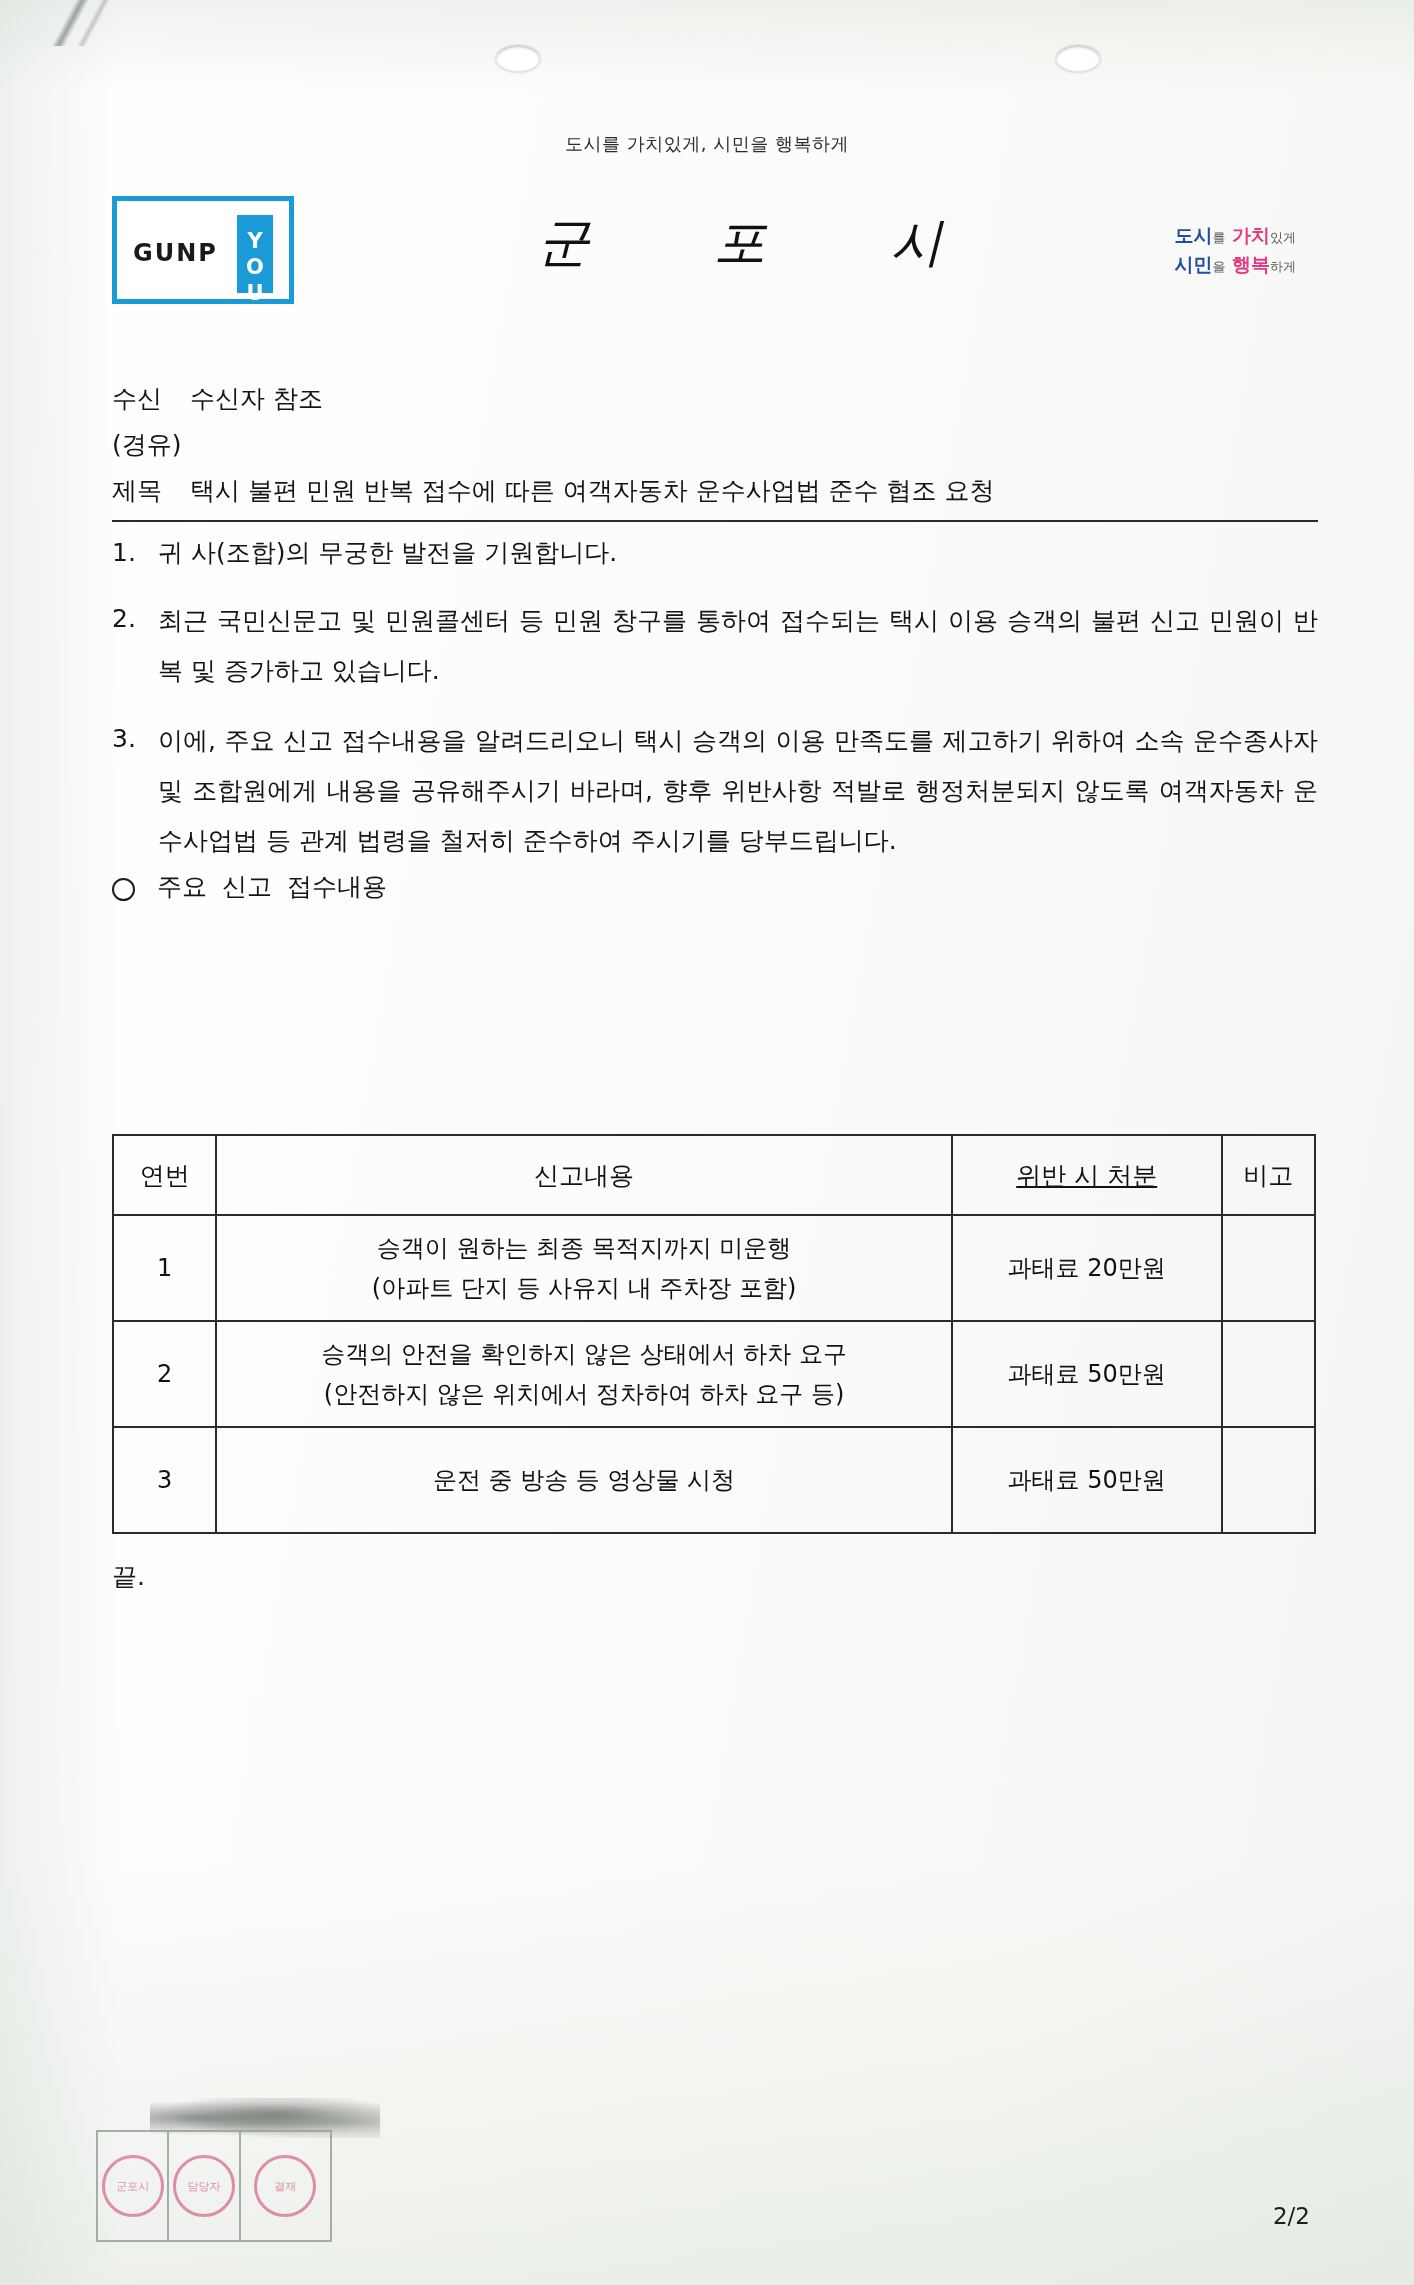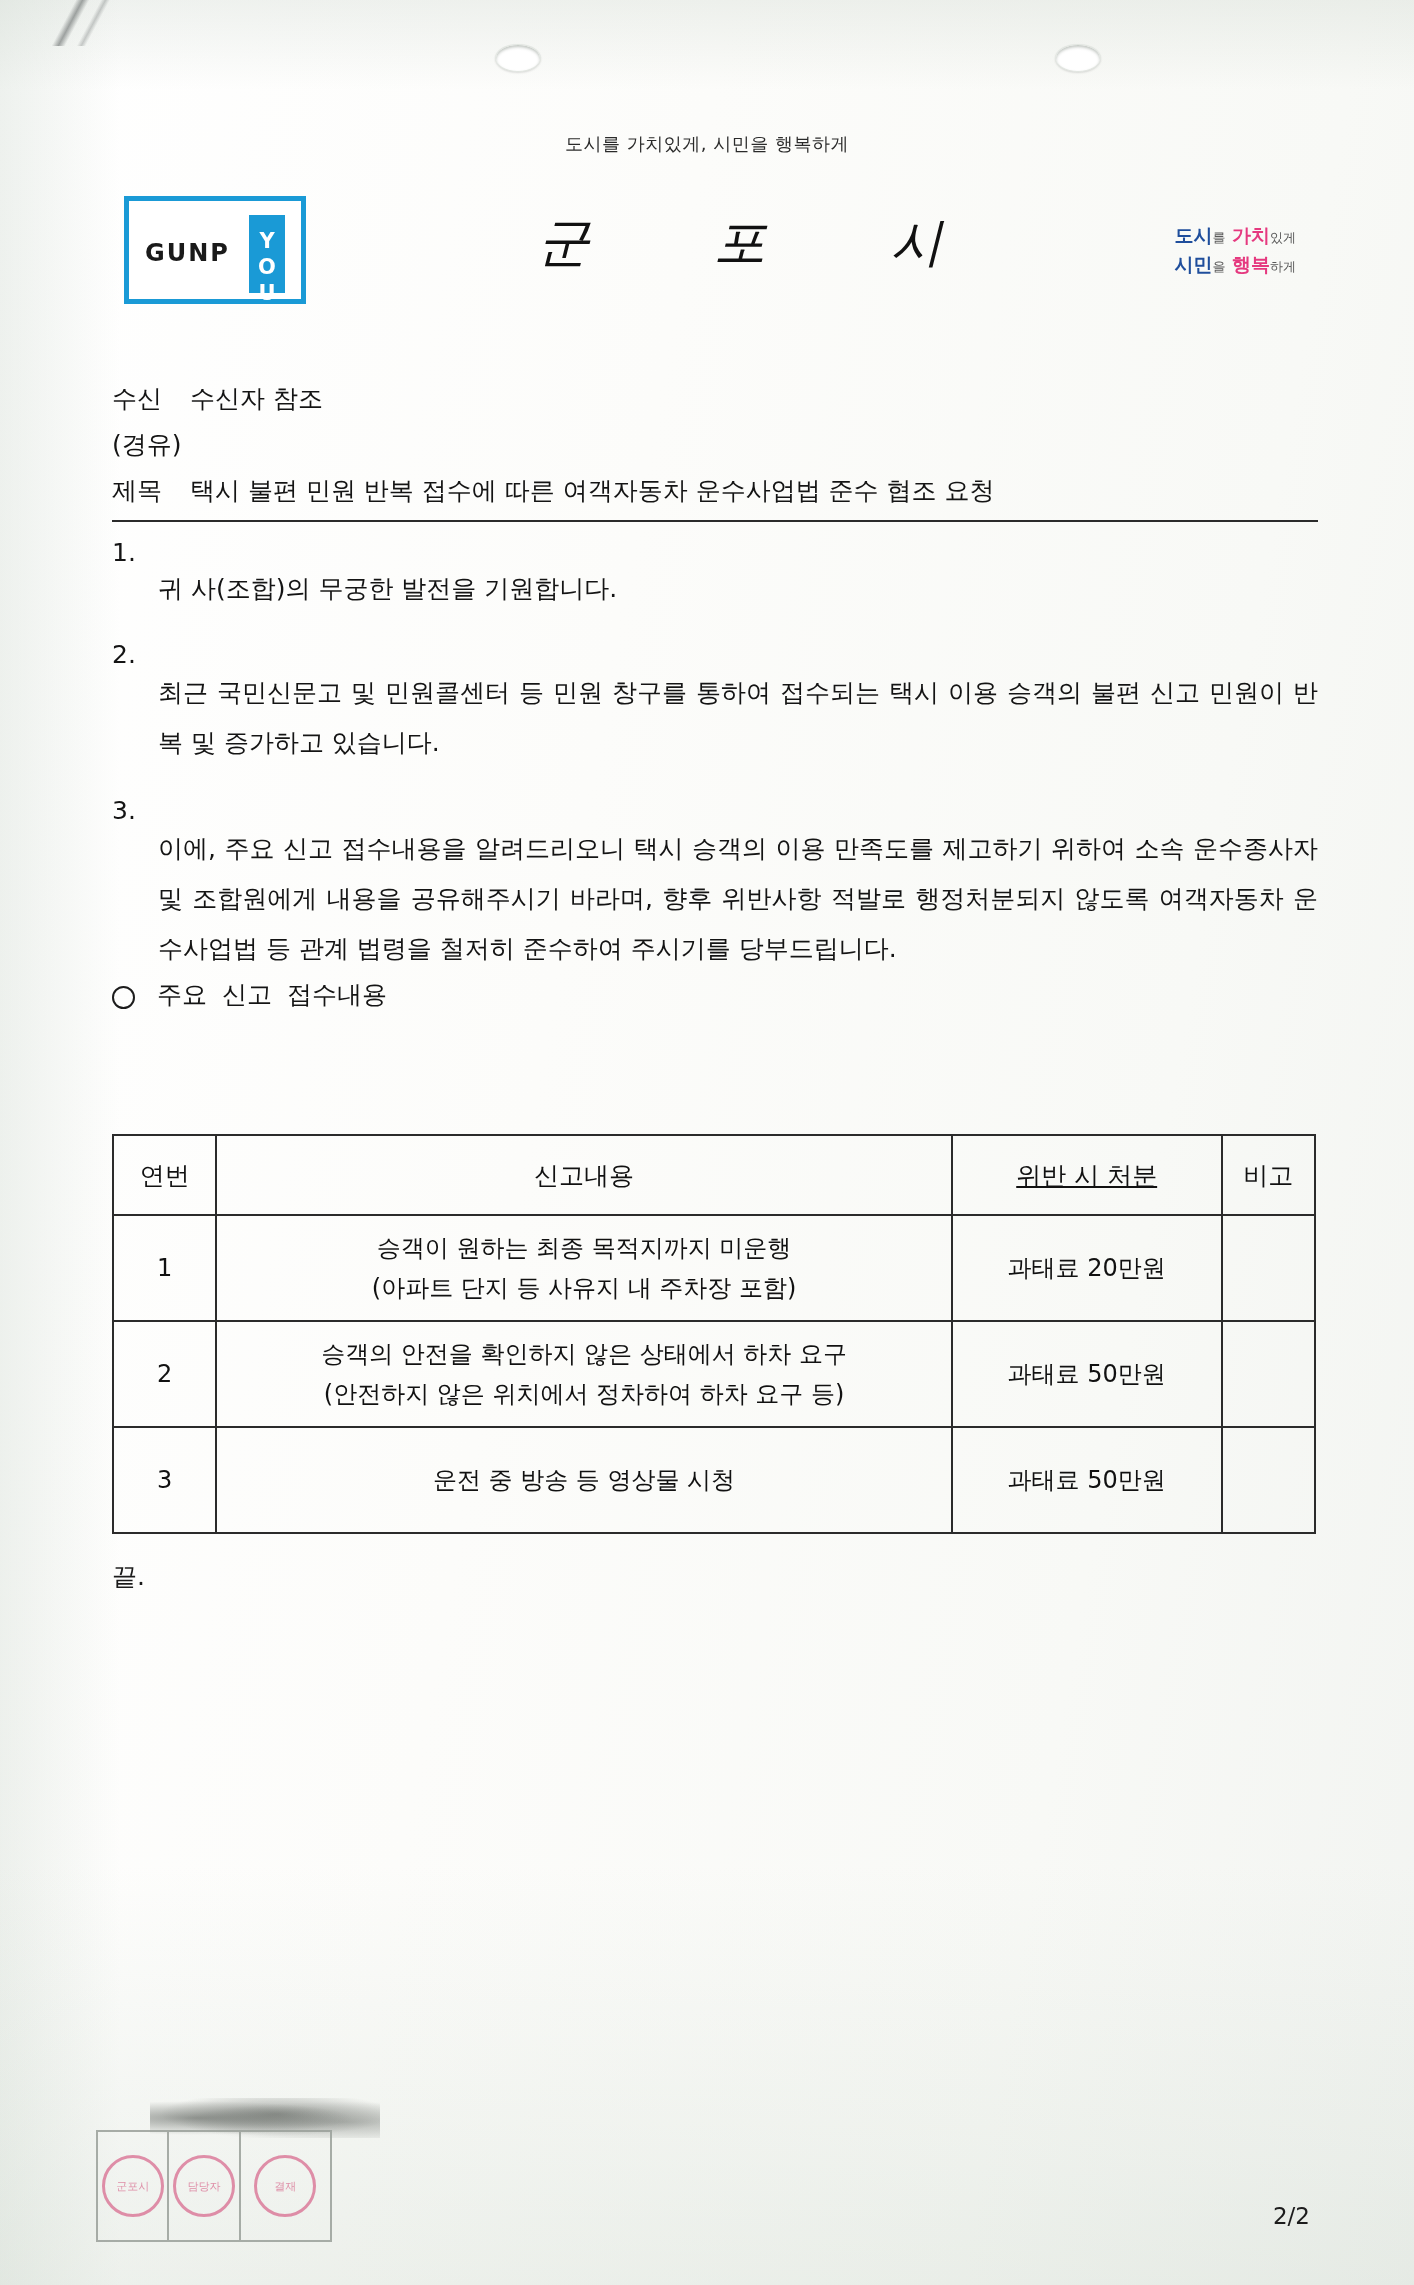--- a/index.html
+++ b/index.html
@@ -73,21 +73,21 @@
     width: 100%;
     text-align: center;
     font-size: 18px;
     letter-spacing: 0.5px;
     color: #2a2a2a;
     font-family: "DejaVu Sans", sans-serif;
   }
 
   .logo-box {
     position: absolute;
-    left: 124px; top: 196px;
+    left: 112px; top: 196px;
     width: 182px; height: 108px;
     border: 5px solid #1a9ad6;
     box-sizing: border-box;
     background: #ffffff;
   }
   .logo-gunp {
     position: absolute;
     left: 16px; top: 38px;
     font-size: 24px;
     font-weight: bold;
@@ -163,21 +163,20 @@
     margin-top: 20px;
   }
   .para .num {
     width: 46px;
     flex: none;
   }
   .para .txt {
     flex: 1;
     text-align: justify;
     text-justify: inter-character;
-    margin-top: 36px;
   }
   .para.first { margin-top: 8px; }
   .para.tight .txt { line-height: 50px; }
 
   .bullet-head {
     font-size: 25px;
     display: flex;
     align-items: center;
     font-family: Liberation Mono, monospace;
   }

